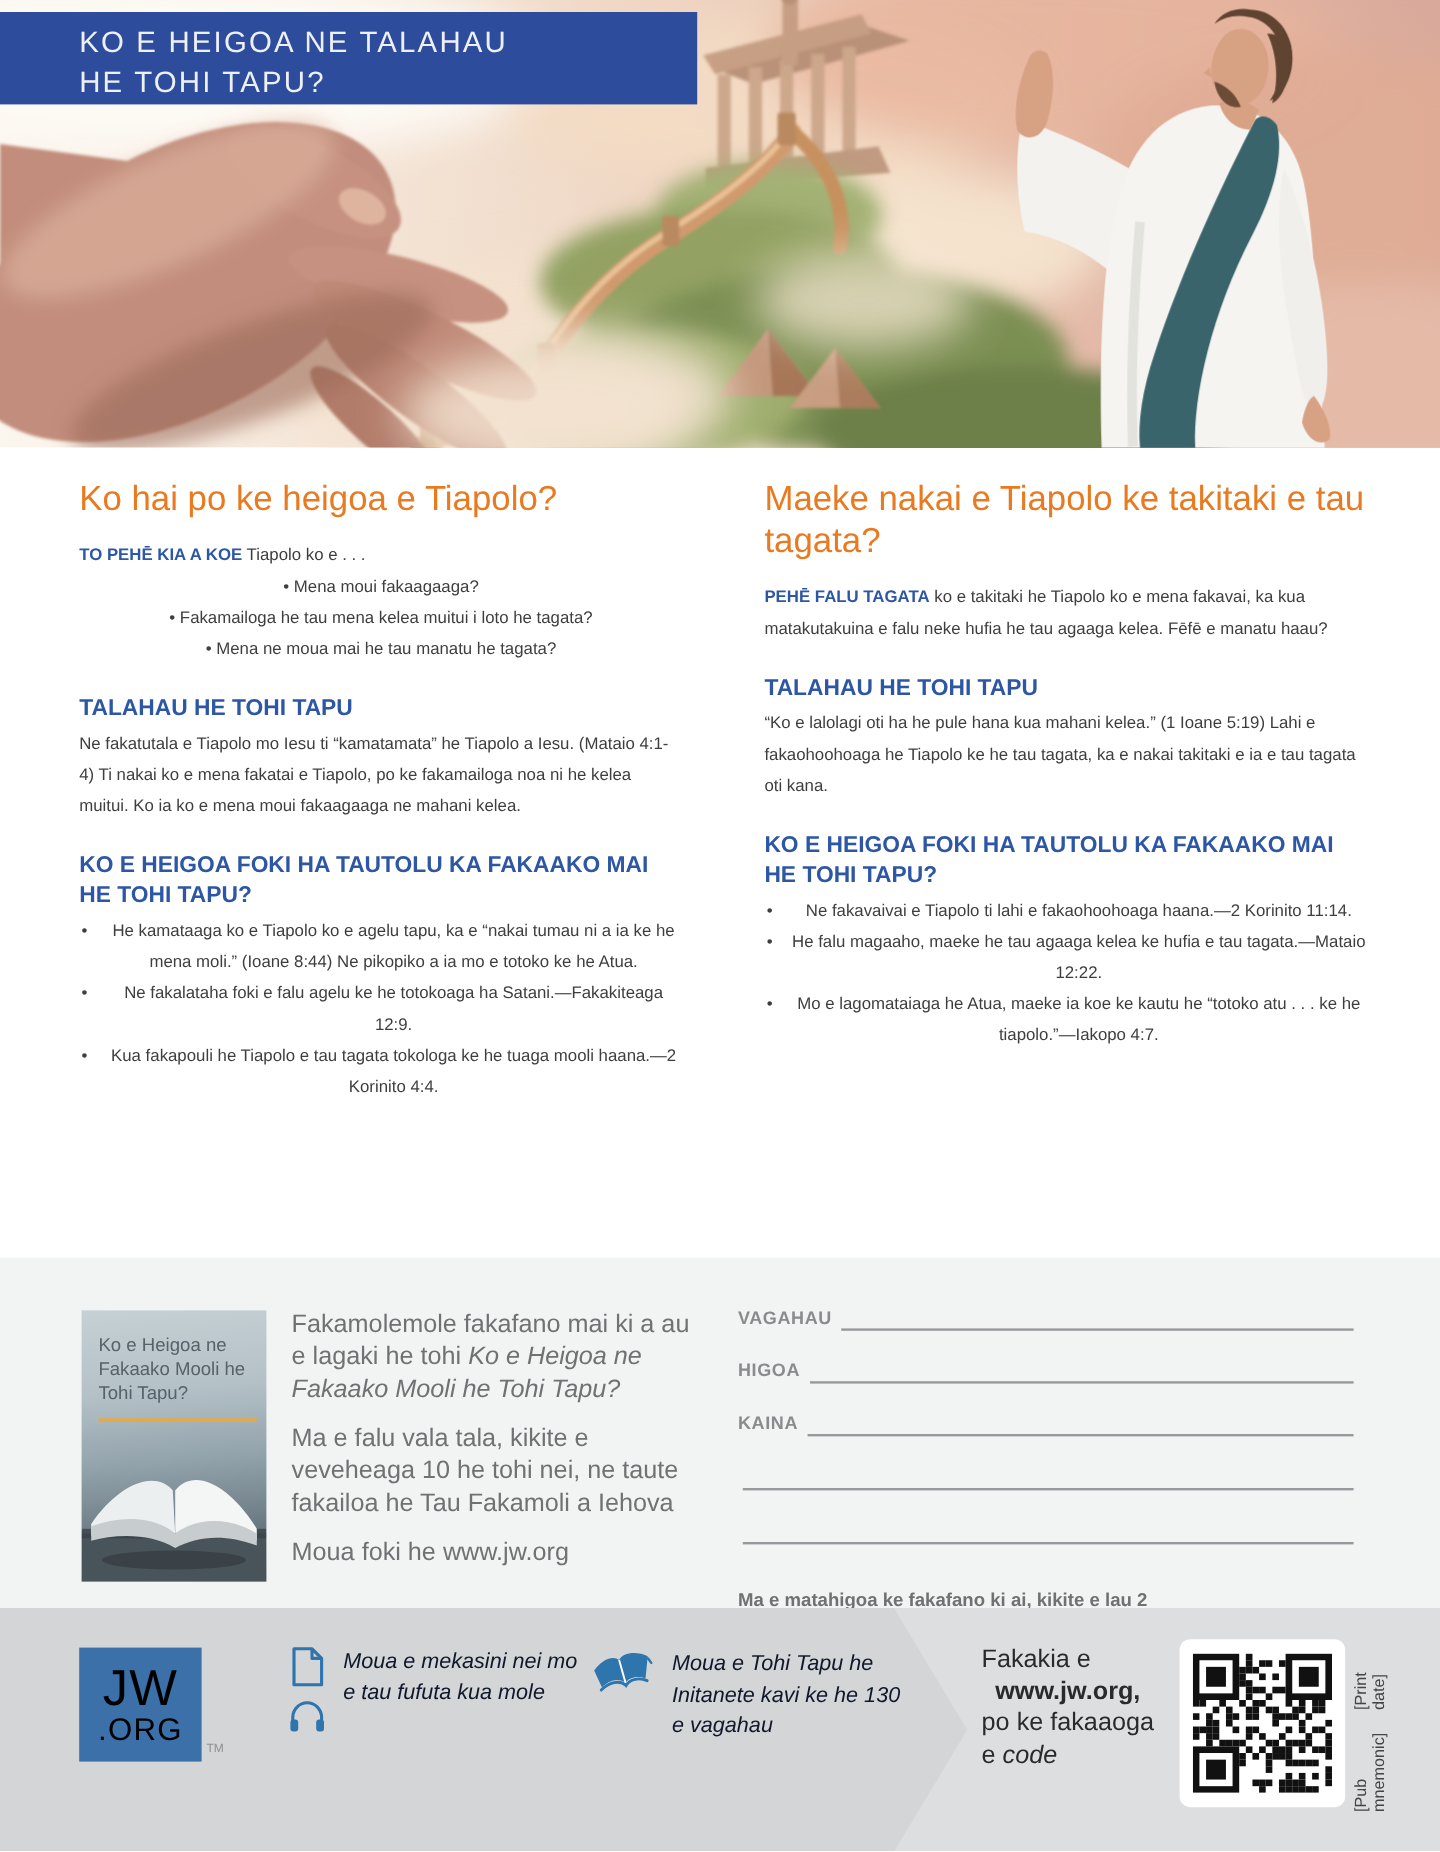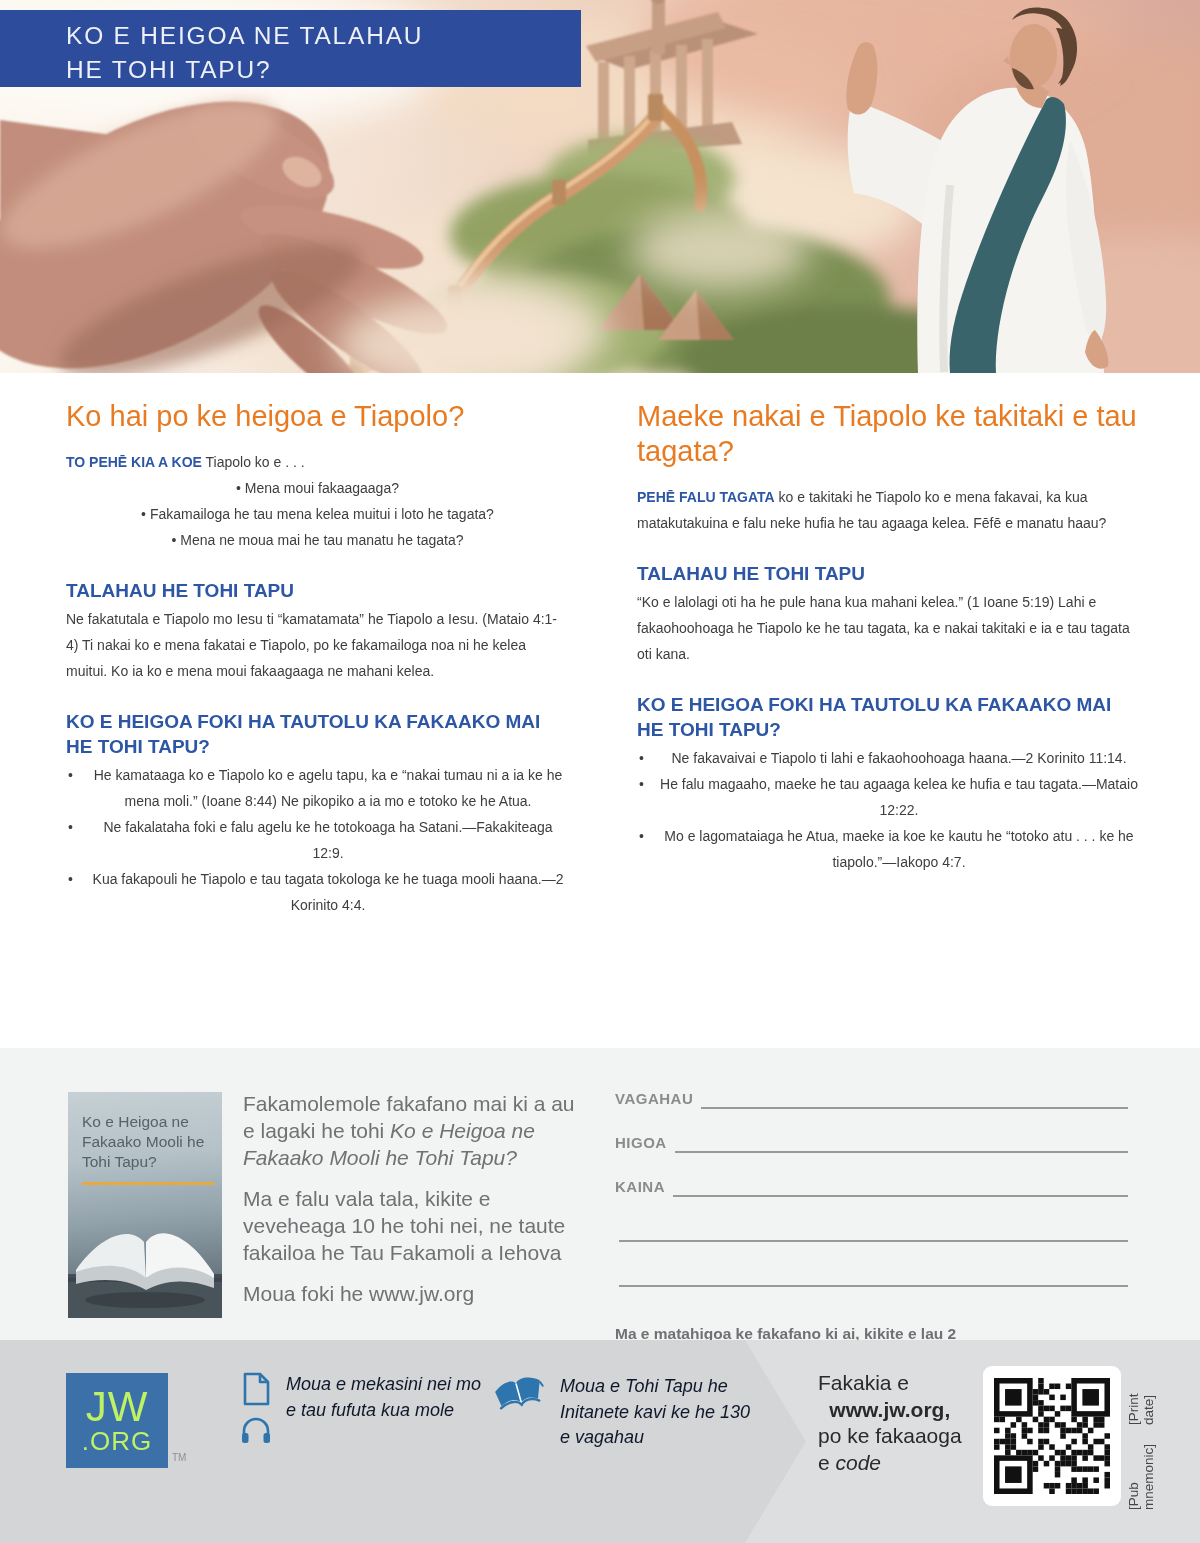--- a/index.html
+++ b/index.html
@@ -38,21 +38,21 @@
   .frow{display:flex;align-items:flex-end;margin-bottom:23px;}
   .flabel{font-size:15px;font-weight:700;letter-spacing:.5px;color:#898b8d;padding-right:8px;line-height:21px;}
   .fline{flex:1;border-bottom:2px solid #97999c;height:19px;}
   .bline{border-bottom:2px solid #97999c;height:0;margin:43px 0 0 4px;}
   .form-note{margin-top:38px;font-size:15.5px;font-weight:700;color:#6f7173;}
 
   
   .footer{position:absolute;top:1340px;left:0;width:1200px;height:203px;}
   .footer-bg{position:absolute;top:0;left:0;}
   .jw-logo{position:absolute;left:66px;top:33px;width:102px;height:95px;background:#3b70a9;
-           display:flex;flex-direction:column;align-items:center;justify-content:center;color:#bef264;}
+           display:flex;flex-direction:column;align-items:center;justify-content:center;color:#000000;}
   .jw-logo .l1{font-size:42px;line-height:40px;font-weight:400;letter-spacing:1px;}
   .jw-logo .l2{font-size:26px;line-height:28px;font-weight:400;letter-spacing:1px;}
   .tm{position:absolute;left:172px;top:112px;font-size:10px;color:#8f9193;}
   .fitem{position:absolute;display:flex;}
   .fitem1{left:240px;top:32px;}
   .fitem2{left:492px;top:34px;}
   .icon-col{display:flex;flex-direction:column;gap:10px;align-items:center;}
   .fitem .ftext{margin-left:14px;width:205px;color:#0f172a;font-size:18px;line-height:25.5px;font-style:italic;}
   .visit{position:absolute;left:818px;top:30px;font-size:21px;line-height:26.5px;color:#2a2a2a;}
   .visit .b{font-weight:700;text-align:center;}

